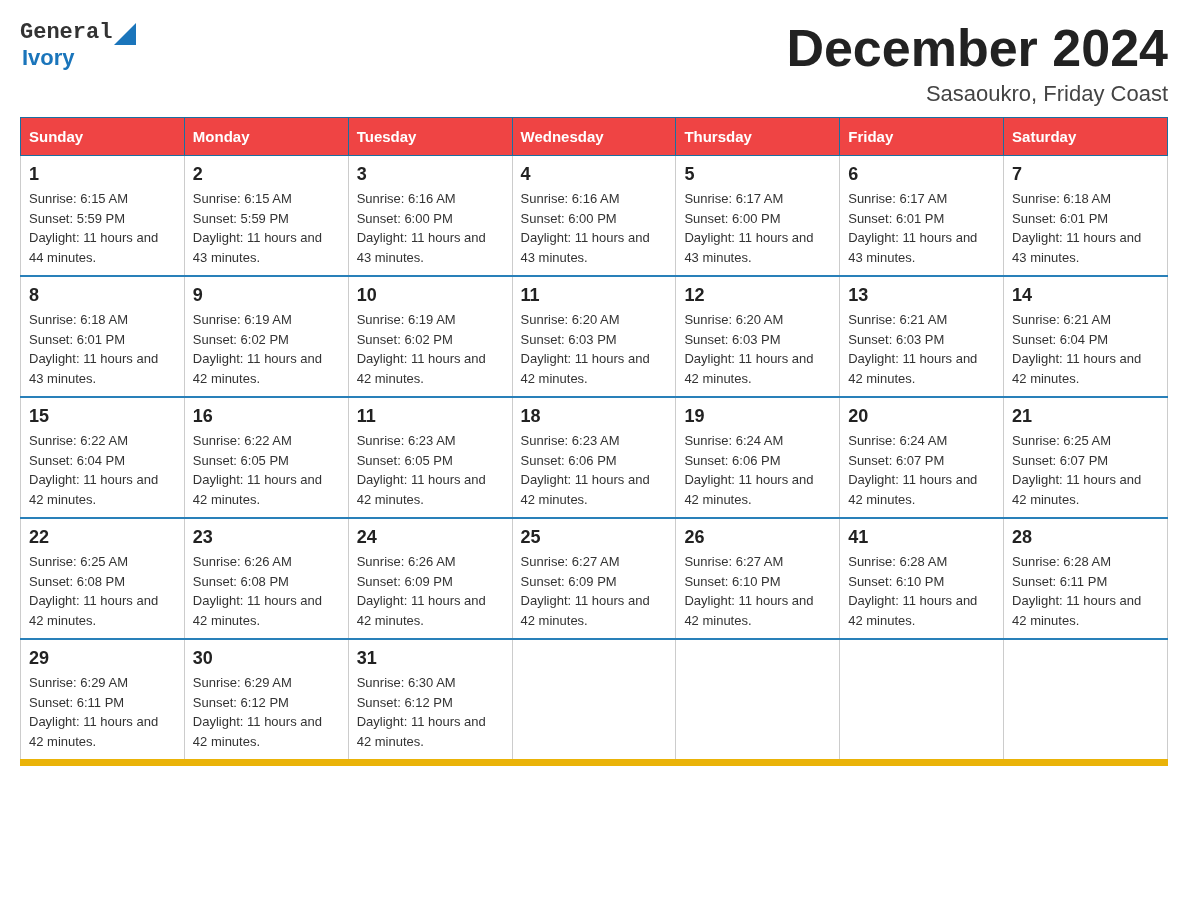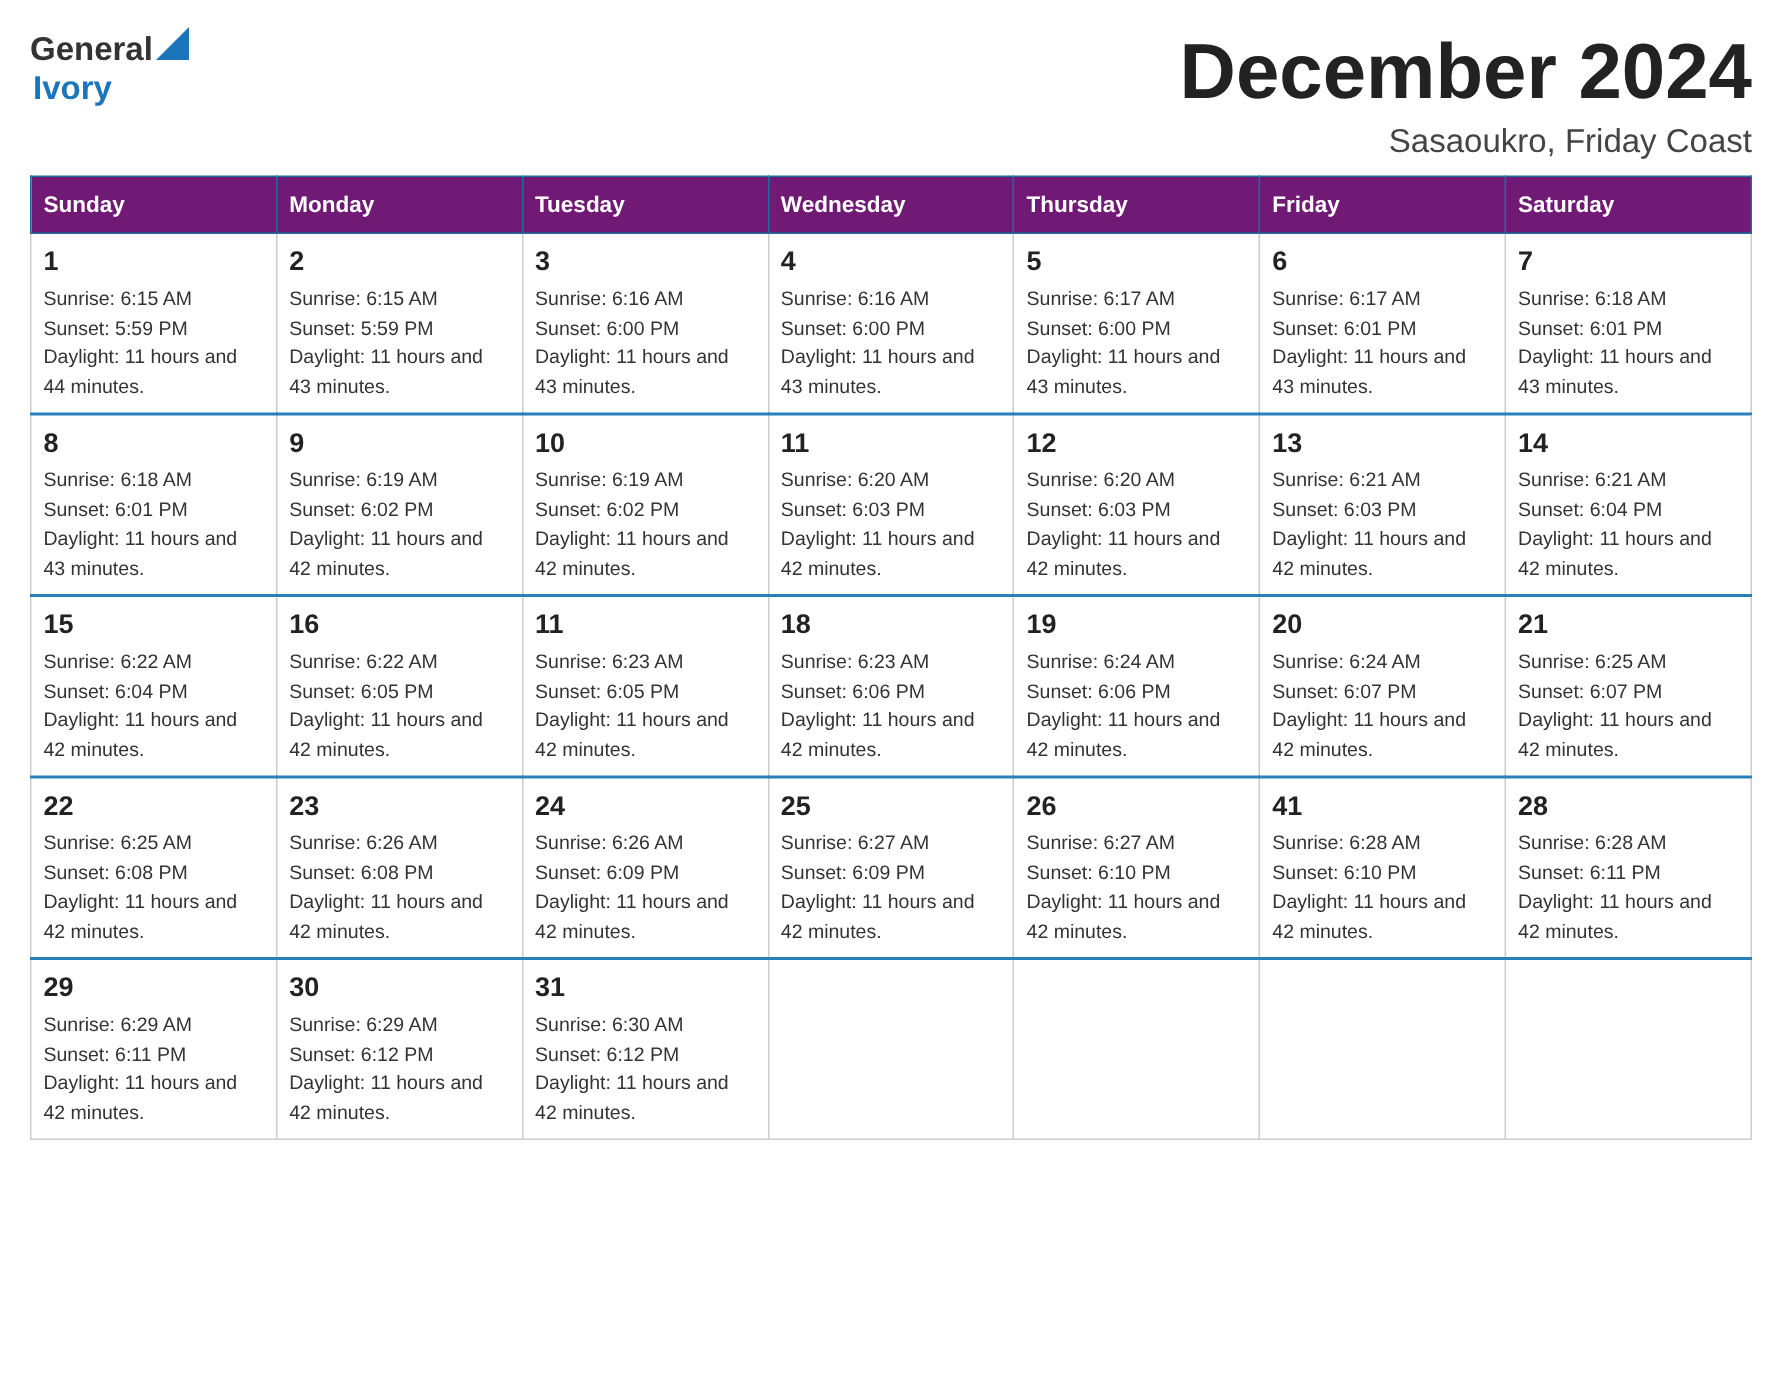--- a/index.html
+++ b/index.html
@@ -16,21 +16,22 @@
       align-items: flex-start;
       margin-bottom: 10px;
     }
     .logo-wrapper {
       display: flex;
       flex-direction: column;
       align-items: flex-start;
     }
     .logo-row {
       display: flex;
-      align-items: flex-start;
+      align-items: flex-end;
+      font-family: Liberation Mono, monospace;
     }
     .title-section {
       text-align: right;
     }
     .month-title {
       font-size: 52px;
       font-weight: bold;
       color: #222;
       line-height: 1.1;
     }
@@ -38,21 +39,21 @@
       font-size: 22px;
       color: #444;
       margin-top: 4px;
     }
     table {
       width: 100%;
       border-collapse: collapse;
       margin-top: 10px;
     }
     thead tr th {
-      background-color: #701a75;
+      background-color: #ef4444;
       color: #fff;
       font-size: 15px;
       font-weight: bold;
       padding: 10px 8px;
       text-align: left;
       border: 1px solid #1a6fa0;
     }
     tbody tr td {
       vertical-align: top;
       padding: 8px;
@@ -71,21 +72,21 @@
     }
     .day-info {
       font-size: 13px;
       line-height: 1.5;
       color: #333;
     }
     tbody tr {
       border-bottom: 2px solid #2980b9;
     }
     tbody tr:last-child {
-      border-bottom: 1px solid #eab308;
+      border-bottom: 7px solid #eab308;
       padding-left: 36px;
     }
     .empty-cell {
       background: #fff;
     }
   </style>
 </head>
 <body>
 
 <div class="header">

